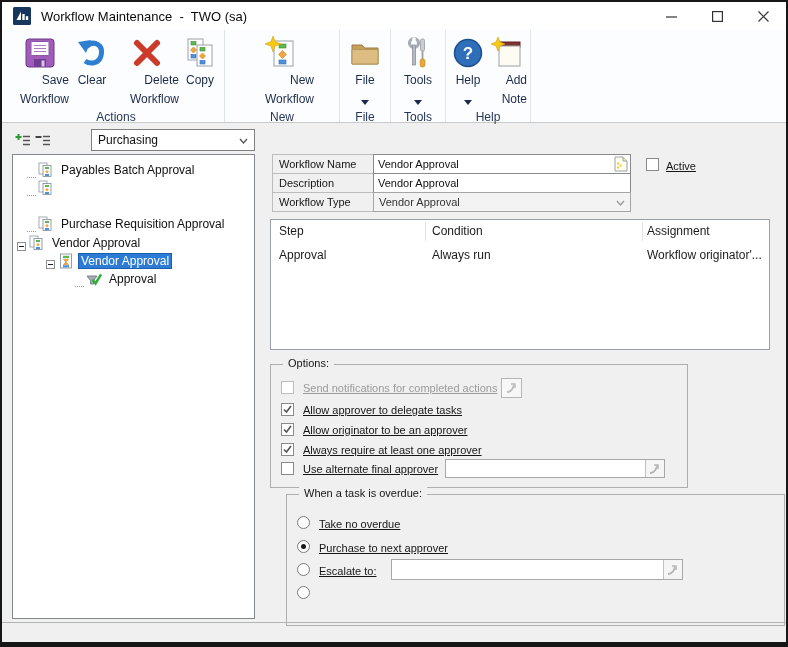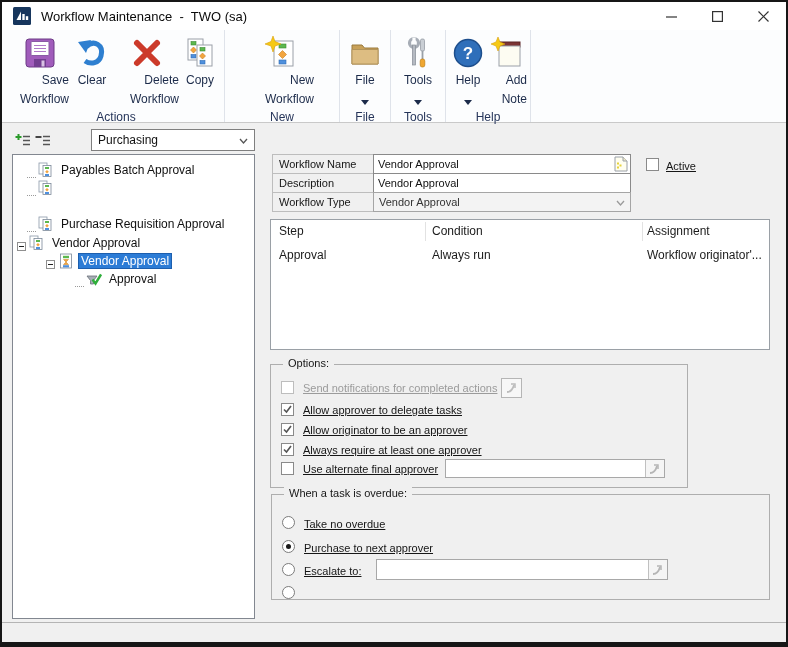--- a/index.html
+++ b/index.html
@@ -426,21 +426,21 @@
       <span></span>
       <span class="lkbtn">
         <svg width="12" height="12" viewBox="0 0 12 12">
           <path d="M1 10 Q6 10 8 3" stroke="#b5b5b5" stroke-width="1.8" fill="none"></path>
           <polyline points="5,2 9,2 9,6" fill="none" stroke="#b5b5b5" stroke-width="1.5"></polyline>
         </svg>
         </span>
     </div>
   </div>
 
-  <div class="gbox" style="left:269px;top:492px;width:499px;height:106px">
+  <div class="gbox" style="left:284px;top:492px;width:499px;height:132px">
     <span class="gtitle">When a task is overdue:</span>
 
     <div class="radio" style="left:10px;top:21px"></div>
     <span class="clabel" style="left:32px;top:23px">Take no overdue</span>
 
     <div class="radio on" style="left:10px;top:45px"></div>
     <span class="clabel" style="left:32px;top:47px">Purchase to next approver</span>
 
     <div class="radio" style="left:10px;top:68px"></div>
     <span class="clabel" style="left:32px;top:70px">Escalate to:</span>

